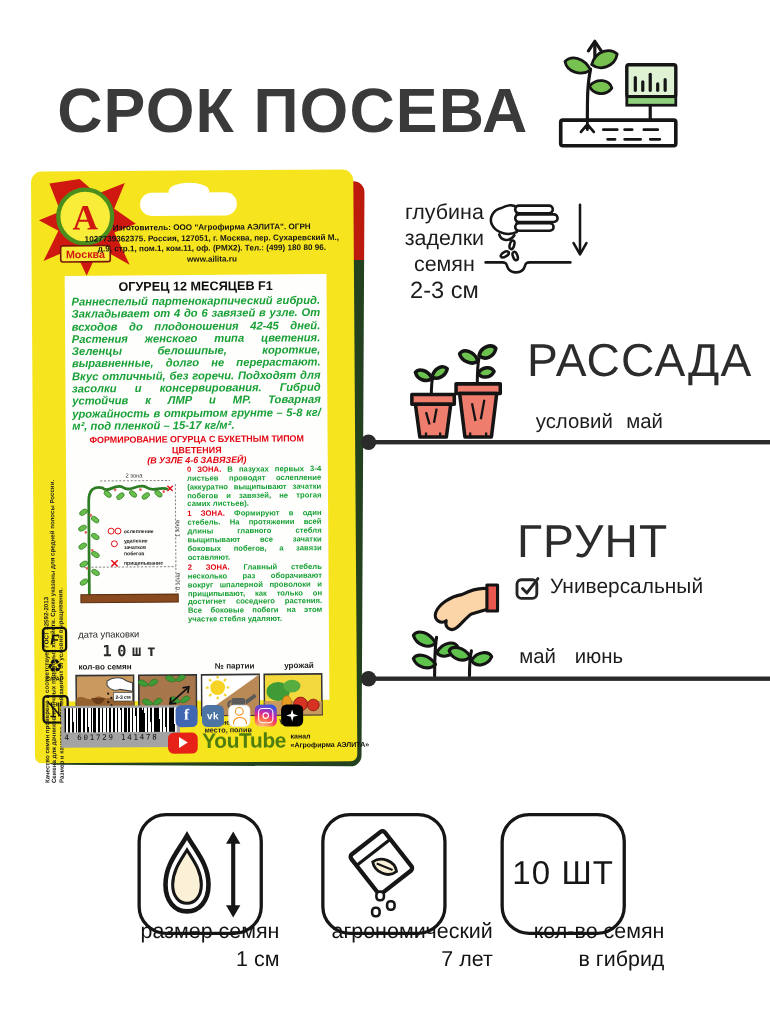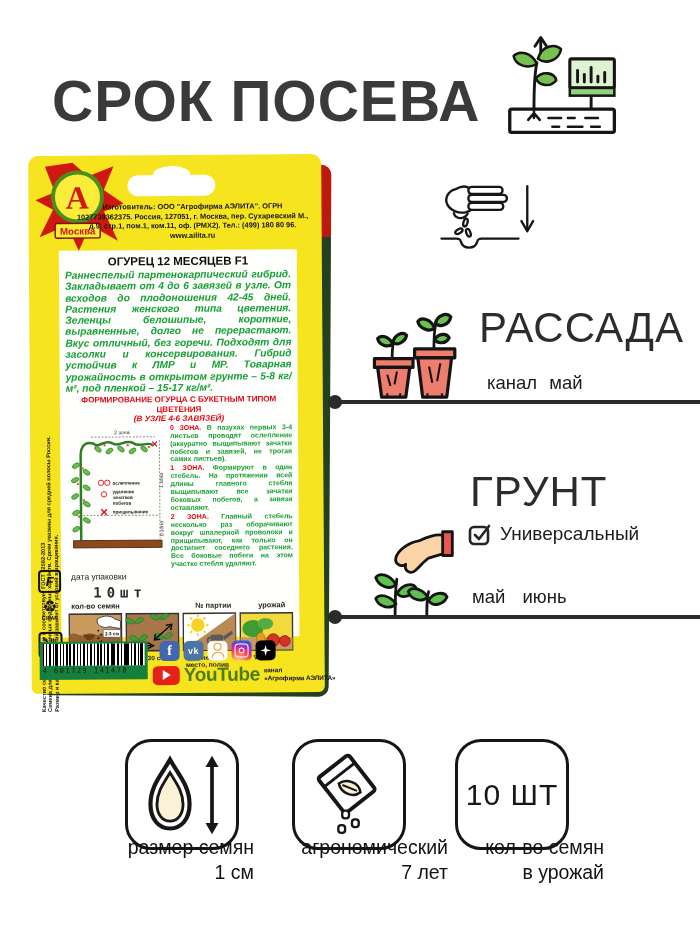--- a/index.html
+++ b/index.html
@@ -41,21 +41,21 @@
          font-weight:700;letter-spacing:5px;color:#2b2b2b}
   .col-labels{display:flex;font-size:7.4px;font-weight:700;color:#222;margin-top:1px}
   .col-labels span:nth-child(1){width:78px;padding-left:4px}
   .col-labels span:nth-child(2){width:82px;text-align:right}
   .col-labels span:nth-child(3){flex:1;text-align:right;padding-right:8px}
   .picto-row{display:flex;gap:3px;margin-top:2px;padding-left:1px}
   .picto-labels{display:flex;margin-top:2px;font-size:6.6px;line-height:7px;font-weight:700;color:#222;text-align:center}
   .picto-labels div{width:54px;margin-right:3px}
 
   .footer{position:absolute;left:0;top:482px;width:293px;height:56px}
-  .bc-wrap{position:absolute;left:8px;top:4px;width:108px;height:38px;background:#15803d;padding:2px 3px;box-sizing:border-box}
+  .bc-wrap{position:absolute;left:24px;top:4px;width:108px;height:38px;background:#a3a3a3;padding:2px 3px;box-sizing:border-box}
   .bars{height:22px;background-color:#fff;background-image:
         repeating-linear-gradient(90deg,#000 0 1.4px,transparent 1.4px 3.4px),
         repeating-linear-gradient(90deg,transparent 0 12px,#000 12px 14.2px)}
   .bc-num{font-size:6.8px;letter-spacing:1.6px;color:#111;margin-top:1px;font-family:"DejaVu Sans Mono",monospace;white-space:nowrap}
   .soc-row{position:absolute;left:128px;top:4px;display:flex;gap:4px}
   .s-ic{width:20px;height:20px;border-radius:5px;display:flex;align-items:center;justify-content:center;
         color:#fff;font-weight:700;box-sizing:border-box}
   .fb{background:#4267b2;font-size:14px;font-family:"Liberation Serif",serif}
   .vk{background:#4c75a3;font-size:9px;letter-spacing:.5px}
   .ok{background:#fff;border:1px solid #eee;flex-direction:column}
@@ -343,20 +343,26 @@
           </div>
         <div class="yt-word">YouTube</div>
         <div class="yt-ch">
           <div>канал</div>
           <div>«Агрофирма АЭЛИТА»</div>
         </div>
       </div>
     </div>
   </div>
 
+  <div class="depth-text">
+    <div>глубина</div>
+    <div>заделки</div>
+    <div>семян</div>
+    <div class="big">2-3 см</div>
+  </div>
   <svg class="depth-icon" width="96" height="76" viewBox="0 0 132 102">
     <g fill="#fff" stroke="#161616" stroke-width="3.2" stroke-linejoin="round" stroke-linecap="round">
       <path d="M22,14 C11,16 6,27 10,35 C14,43 25,48 35,46 L41,44 L41,13 C35,9 27,11 22,14 Z"></path>
       <rect x="39" y="11" width="47" height="9.5" rx="4.7"></rect>
       <rect x="39" y="22" width="53" height="9.5" rx="4.7"></rect>
       <rect x="39" y="33" width="48" height="9.5" rx="4.7"></rect>
       <path d="M38,48 C32,57 21,55 19,47" fill="none"></path>
       <ellipse cx="35" cy="60" rx="2.8" ry="5.5" transform="rotate(15 35 60)"></ellipse>
       <ellipse cx="26" cy="72" rx="2.8" ry="5.5" transform="rotate(60 26 72)"></ellipse>
       <ellipse cx="39" cy="74" rx="2.8" ry="5.5" transform="rotate(-20 39 74)"></ellipse>
@@ -377,21 +383,21 @@
       <path d="M81,34 C86,26 96,26 99,32 C95,40 84,40 81,34 Z" fill="#6cc24e"></path>
       <rect x="6" y="58" width="48" height="11" fill="#ef7d6e"></rect>
       <path d="M10,69 L50,69 L45,106 L15,106 Z" fill="#ef7d6e"></path>
       <path d="M22,78 L26,92 M34,74 L31,90 M22,106 v-5 M38,106 v-5" fill="none" stroke-width="2.6"></path>
       <rect x="56" y="46" width="50" height="11" fill="#ef7d6e"></rect>
       <path d="M60,57 L102,57 L96,106 L66,106 Z" fill="#ef7d6e"></path>
       <path d="M74,68 L78,88 M88,64 L84,86 M72,106 v-5 M90,106 v-5" fill="none" stroke-width="2.6"></path>
     </g>
   </svg>
   <div class="rassada-title">РАССАДА</div>
-  <div class="rassada-months">канал май</div>
+  <div class="rassada-months">условий май</div>
   <div class="tl" style="top:400px"></div>
   <div class="tdot" style="top:395px"></div>
 
   <div class="grunt-title">ГРУНТ</div>
   <div class="grunt-check">
     <svg width="24" height="24" viewBox="0 0 24 24">
       <rect x="2" y="5" width="18" height="17" rx="4" fill="none" stroke="#242424" stroke-width="2.6"></rect>
       <path d="M7,13 L11,17 L21,4" fill="none" stroke="#242424" stroke-width="2.6" stroke-linecap="round" stroke-linejoin="round"></path>
     </svg>
     <span>Универсальный</span>
@@ -448,16 +454,16 @@
   <div class="cap cap1">
     <div>размер семян</div>
     <div>1 см</div>
   </div>
   <div class="cap cap2">
     <div>агрономический</div>
     <div>7 лет</div>
   </div>
   <div class="cap cap3">
     <div>кол-во семян</div>
-    <div>в урожай</div>
+    <div>в гибрид</div>
   </div>
 
 </div>
 
 </body></html>

